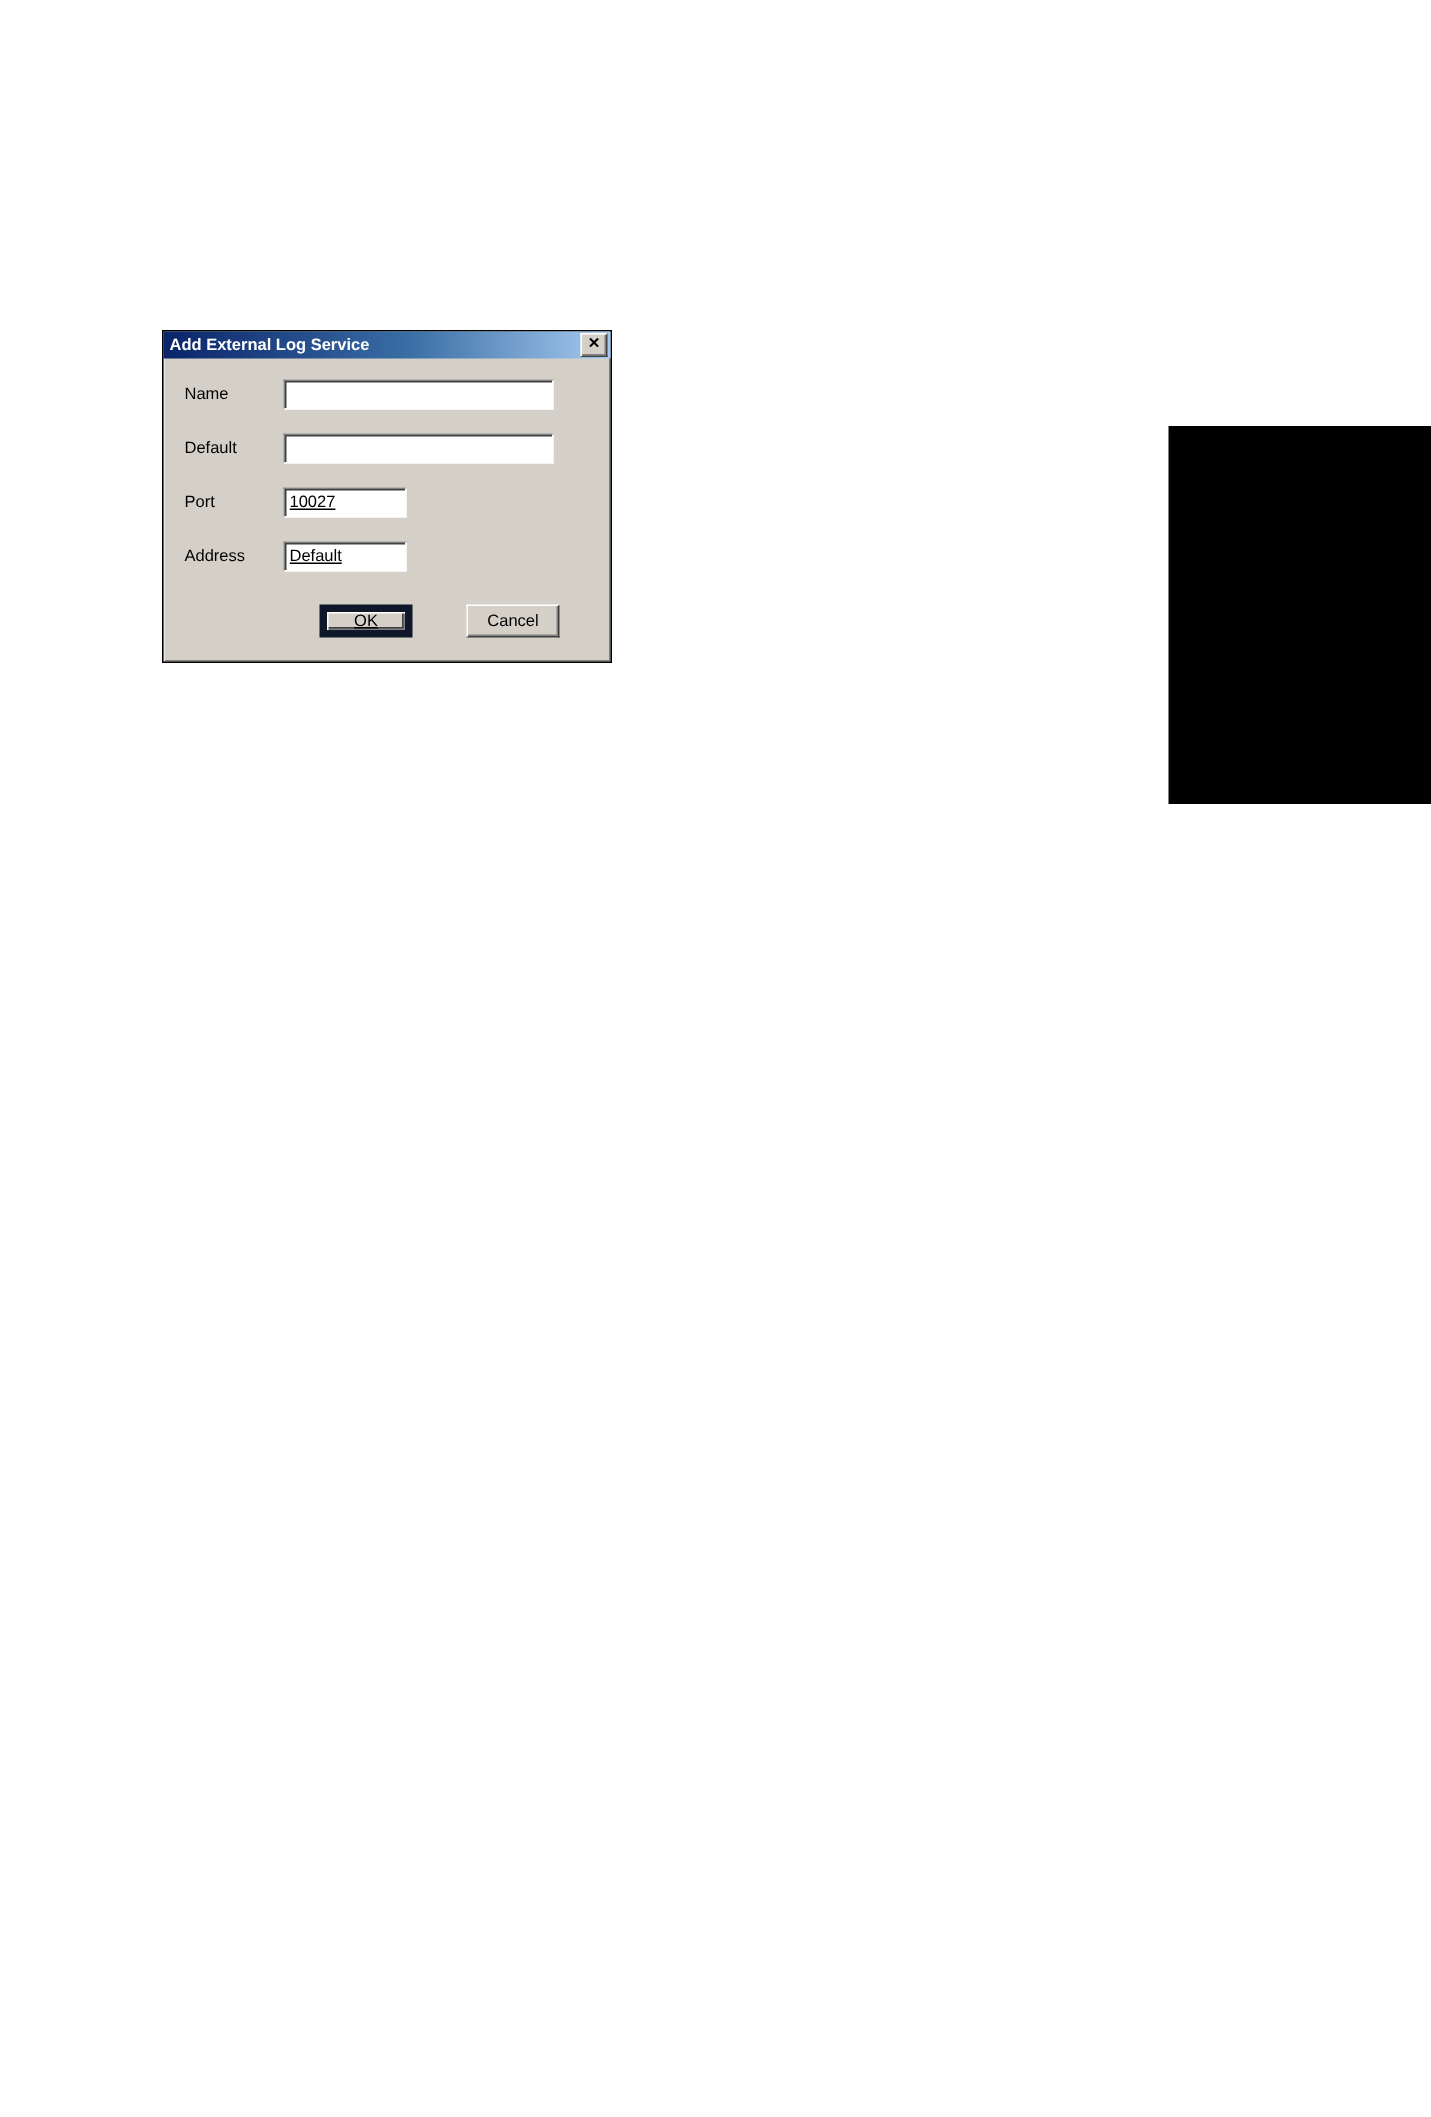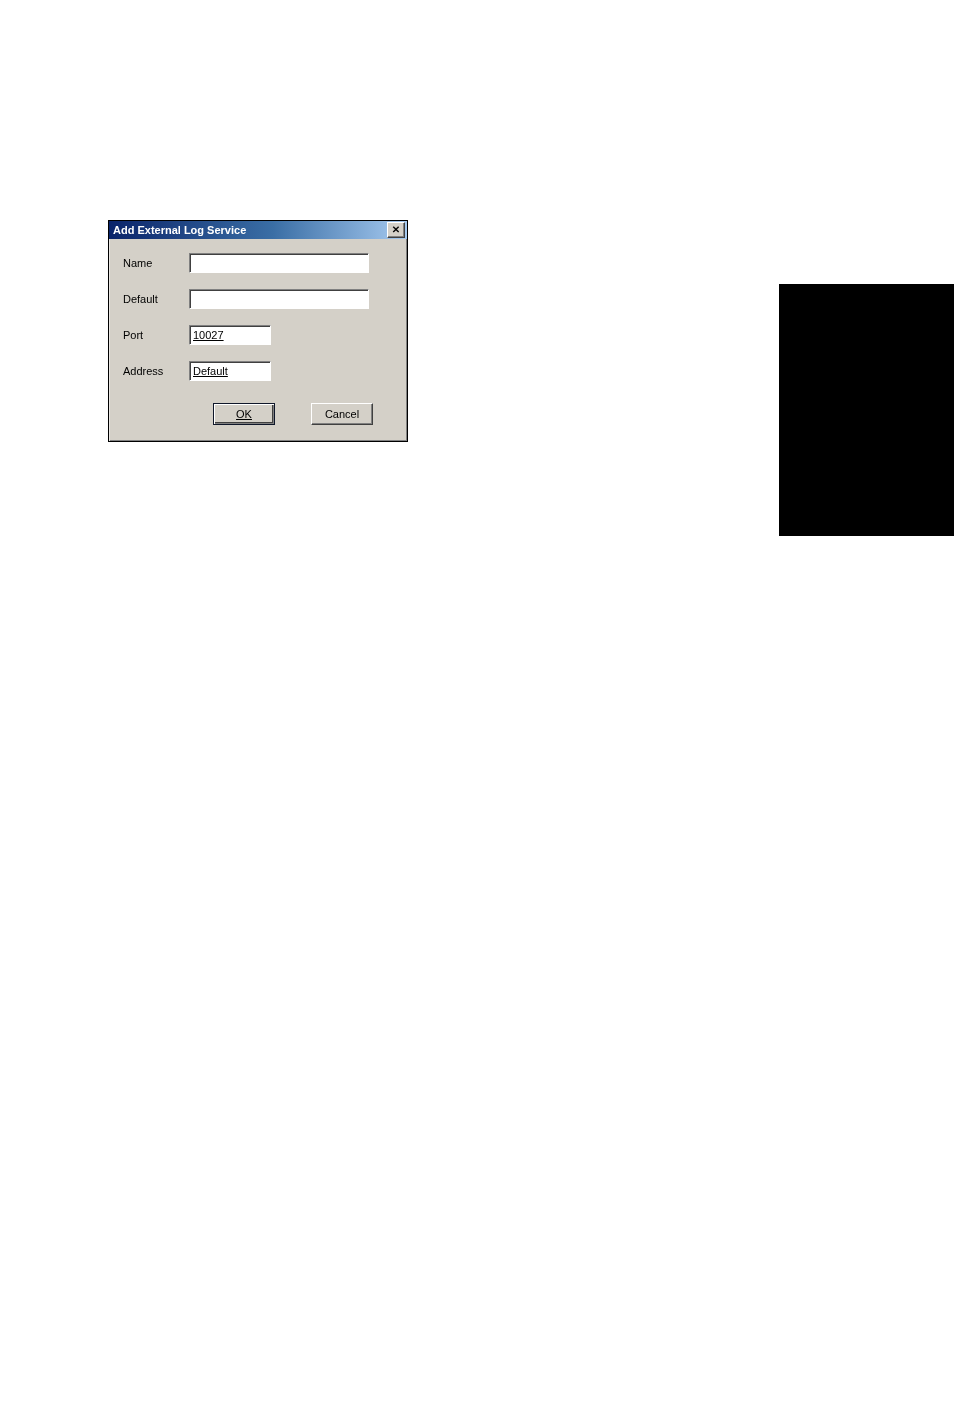--- a/index.html
+++ b/index.html
@@ -122,21 +122,21 @@
     border-right: 1px solid #404040;
     border-bottom: 1px solid #404040;
     box-shadow: inset -1px -1px 0 #808080;
     font-family: inherit;
     font-size: 11px;
     text-align: center;
     cursor: default;
     padding: 0;
   }
   .win-btn.default {
-    border: 1px solid #0f172a;
+    border: 5px solid #0f172a;
     box-shadow:
       inset 1px 1px 0 #fff,
       inset -1px -1px 0 #808080,
       inset -2px -2px 0 #404040;
     text-decoration: underline;
   }
 </style>
 </head>
 <body>
 

